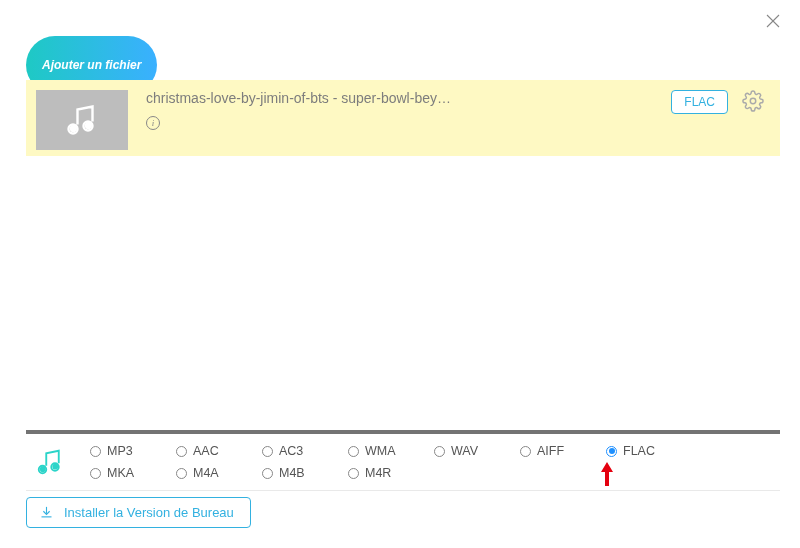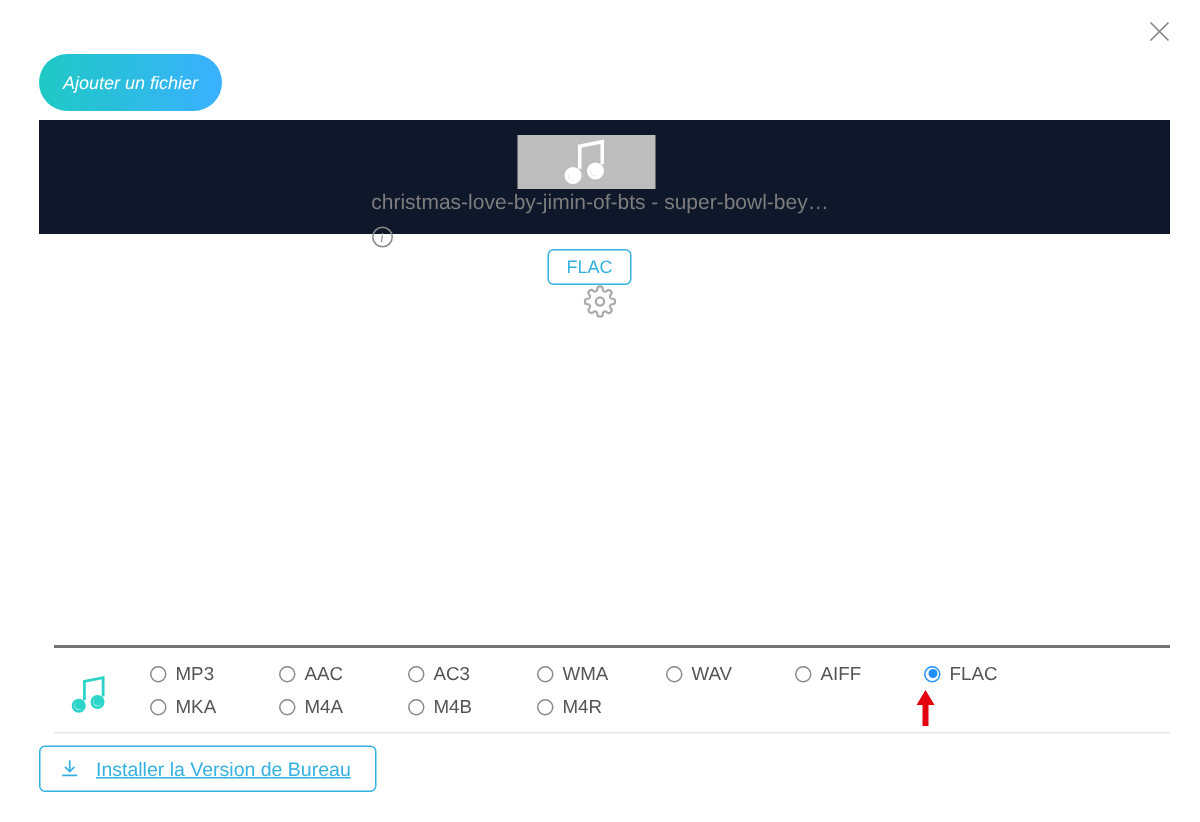--- a/index.html
+++ b/index.html
@@ -22,38 +22,37 @@
   }
   .close-btn svg { width: 100%; height: 100%; }
   .add-file-btn {
     position: absolute;
     top: 36px;
     left: 26px;
     background: linear-gradient(90deg, #1ec9c4 0%, #3ab0ff 100%);
     color: #fff;
     border: none;
     border-radius: 999px;
-    padding: 12px 16px;
+    padding: 22px 16px;
     font-size: 12px;
     font-style: italic;
-    font-weight: 400;
+    font-weight: 700;
     cursor: pointer;
     text-align: center;
   }
   .file-row {
     position: absolute;
     top: 80px;
     left: 26px;
     right: 20px;
     height: 76px;
-    background: #0f172a;
-    display: flex;
-    align-items: center;
+    background: #fef9c3;
+    display: flex;
+    align-items: flex-start;
     padding: 10px 16px 10px 10px;
-    flex-direction: column;
   }
   .thumb {
     width: 92px;
     height: 60px;
     background: #bdbdbd;
     display: flex;
     align-items: center;
     justify-content: center;
     margin-right: 18px;
   }
@@ -85,28 +84,28 @@
     padding: 4px 12px;
     font-size: 12px;
     margin-right: 14px;
     background: #fff;
     cursor: pointer;
   }
   .gear-btn { cursor: pointer; color: #aaa; }
   .gear-btn svg { width: 22px; height: 22px; }
   .formats-panel {
     position: absolute;
-    left: 36px;
+    left: 26px;
     right: 20px;
     top: 430px;
-    border-top: 2px solid #737373;
+    border-top: 4px solid #737373;
     border-bottom: 1px solid #e9e9e9;
     padding: 10px 0 10px 0;
     display: flex;
-    align-items: flex-end;
+    align-items: center;
   }
   .music-icon {
     width: 40px;
     display: flex;
     align-items: center;
     justify-content: center;
     margin-right: 20px;
     margin-left: 4px;
   }
   .music-icon svg { width: 30px; height: 30px; }
@@ -164,21 +163,20 @@
     border: 1px solid #33b1e0;
     color: #33b1e0;
     background: #fff;
     border-radius: 4px;
     padding: 7px 16px 7px 12px;
     font-size: 13px;
     display: inline-flex;
     align-items: center;
     gap: 10px;
     cursor: pointer;
-    text-decoration: underline;
   }
   .install-btn svg { width: 15px; height: 15px; }
   .convert-btn {
     background: linear-gradient(90deg, #38c8f7 0%, #5ab3ff 100%);
     color: #fff;
     border: none;
     border-radius: 999px;
     padding: 9px 32px;
     font-size: 13px;
     cursor: pointer;

